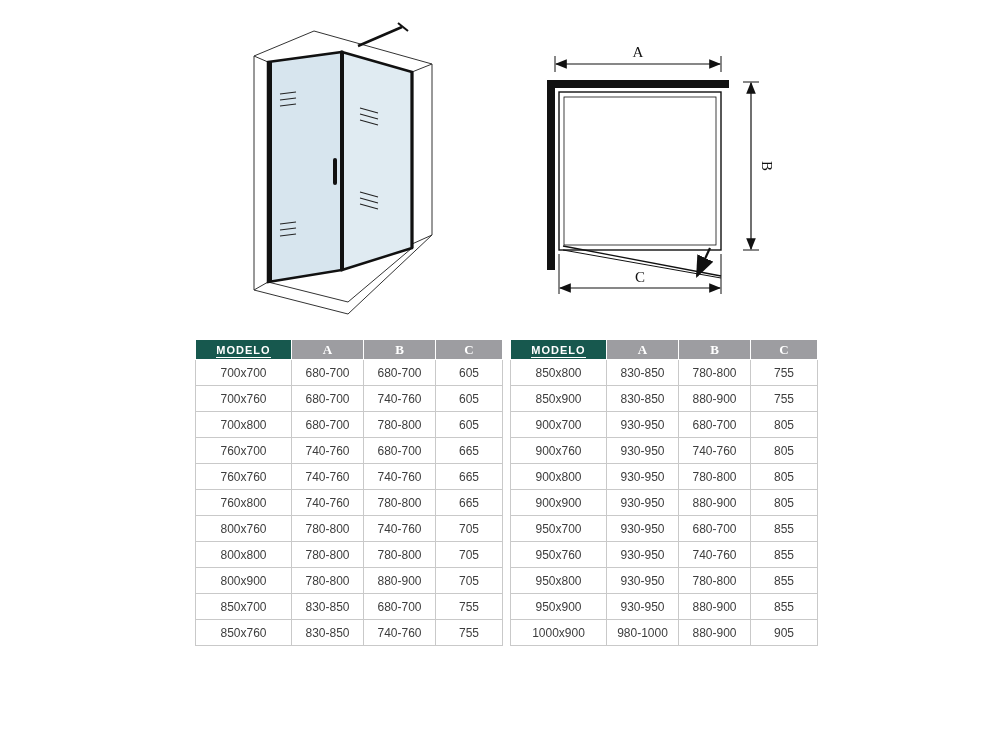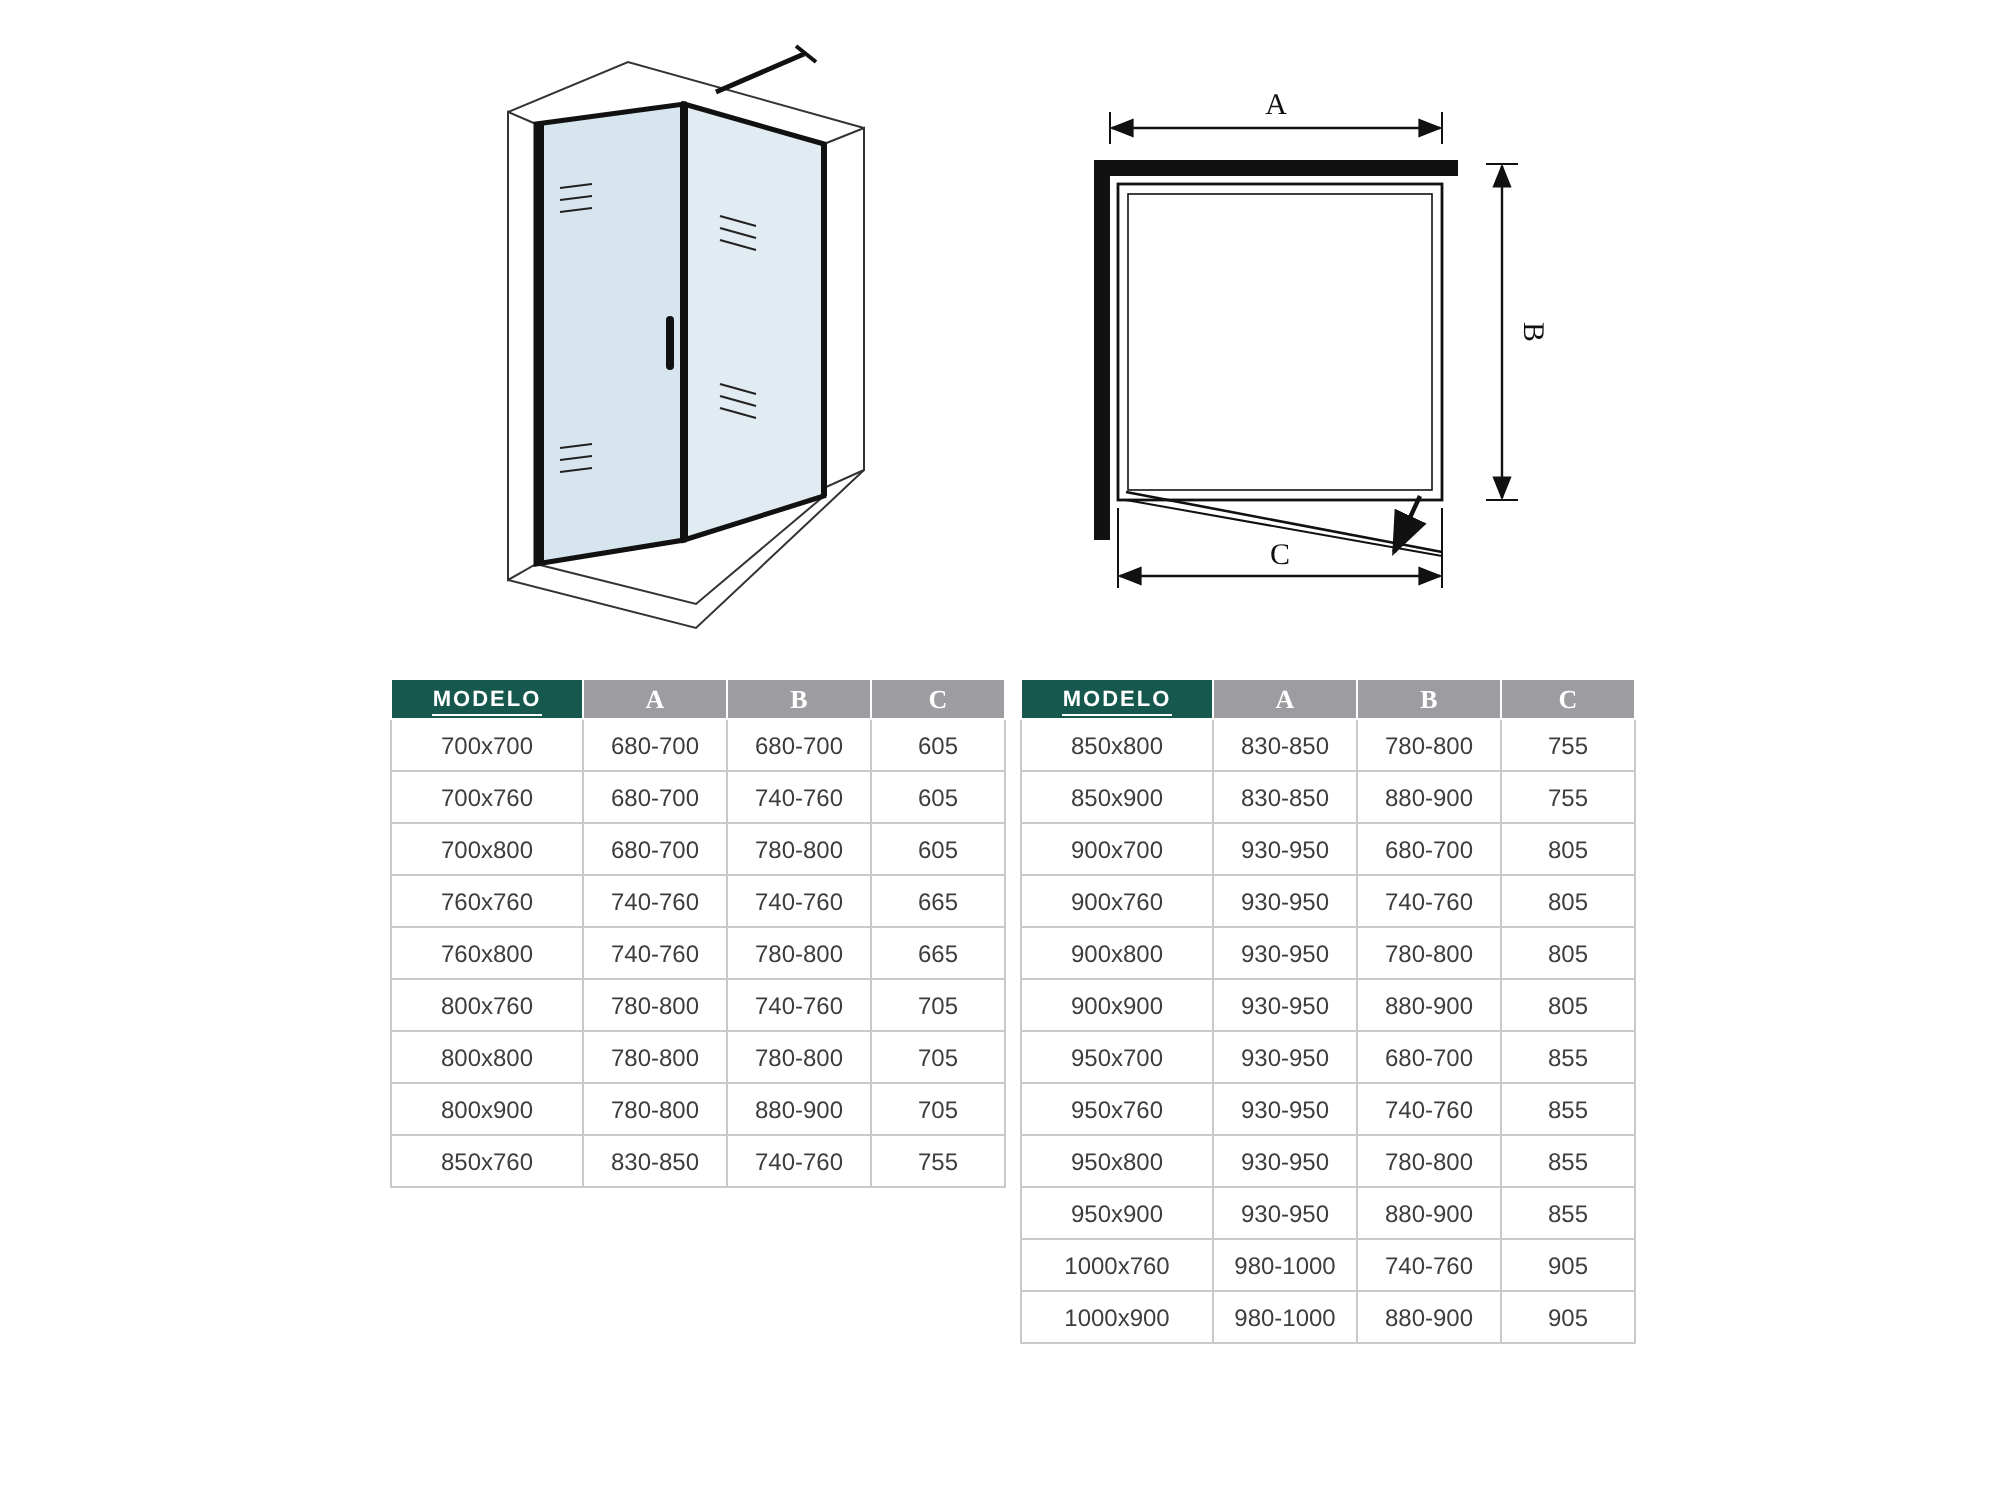--- a/index.html
+++ b/index.html
@@ -156,20 +156,26 @@
           <td>740-760</td>
           <td>605</td>
         </tr>
         <tr>
           <td>700x800</td>
           <td>680-700</td>
           <td>780-800</td>
           <td>605</td>
         </tr>
         <tr>
+          <td>760x700</td>
+          <td>740-760</td>
+          <td>680-700</td>
+          <td>665</td>
+        </tr>
+        <tr>
           <td>760x760</td>
           <td>740-760</td>
           <td>740-760</td>
           <td>665</td>
         </tr>
         <tr>
           <td>760x800</td>
           <td>740-760</td>
           <td>780-800</td>
           <td>665</td>
@@ -184,20 +190,26 @@
           <td>800x800</td>
           <td>780-800</td>
           <td>780-800</td>
           <td>705</td>
         </tr>
         <tr>
           <td>800x900</td>
           <td>780-800</td>
           <td>880-900</td>
           <td>705</td>
+        </tr>
+        <tr>
+          <td>850x700</td>
+          <td>830-850</td>
+          <td>680-700</td>
+          <td>755</td>
         </tr>
         <tr>
           <td>850x760</td>
           <td>830-850</td>
           <td>740-760</td>
           <td>755</td>
         </tr>
       </tbody>
   </table>
 
@@ -271,26 +283,20 @@
           <td>780-800</td>
           <td>855</td>
         </tr>
         <tr>
           <td>950x900</td>
           <td>930-950</td>
           <td>880-900</td>
           <td>855</td>
         </tr>
         <tr>
-          <td>1000x760</td>
-          <td>980-1000</td>
-          <td>740-760</td>
-          <td>905</td>
-        </tr>
-        <tr>
           <td>1000x900</td>
           <td>980-1000</td>
           <td>880-900</td>
           <td>905</td>
         </tr>
       </tbody>
   </table>
 
 </div>
 

